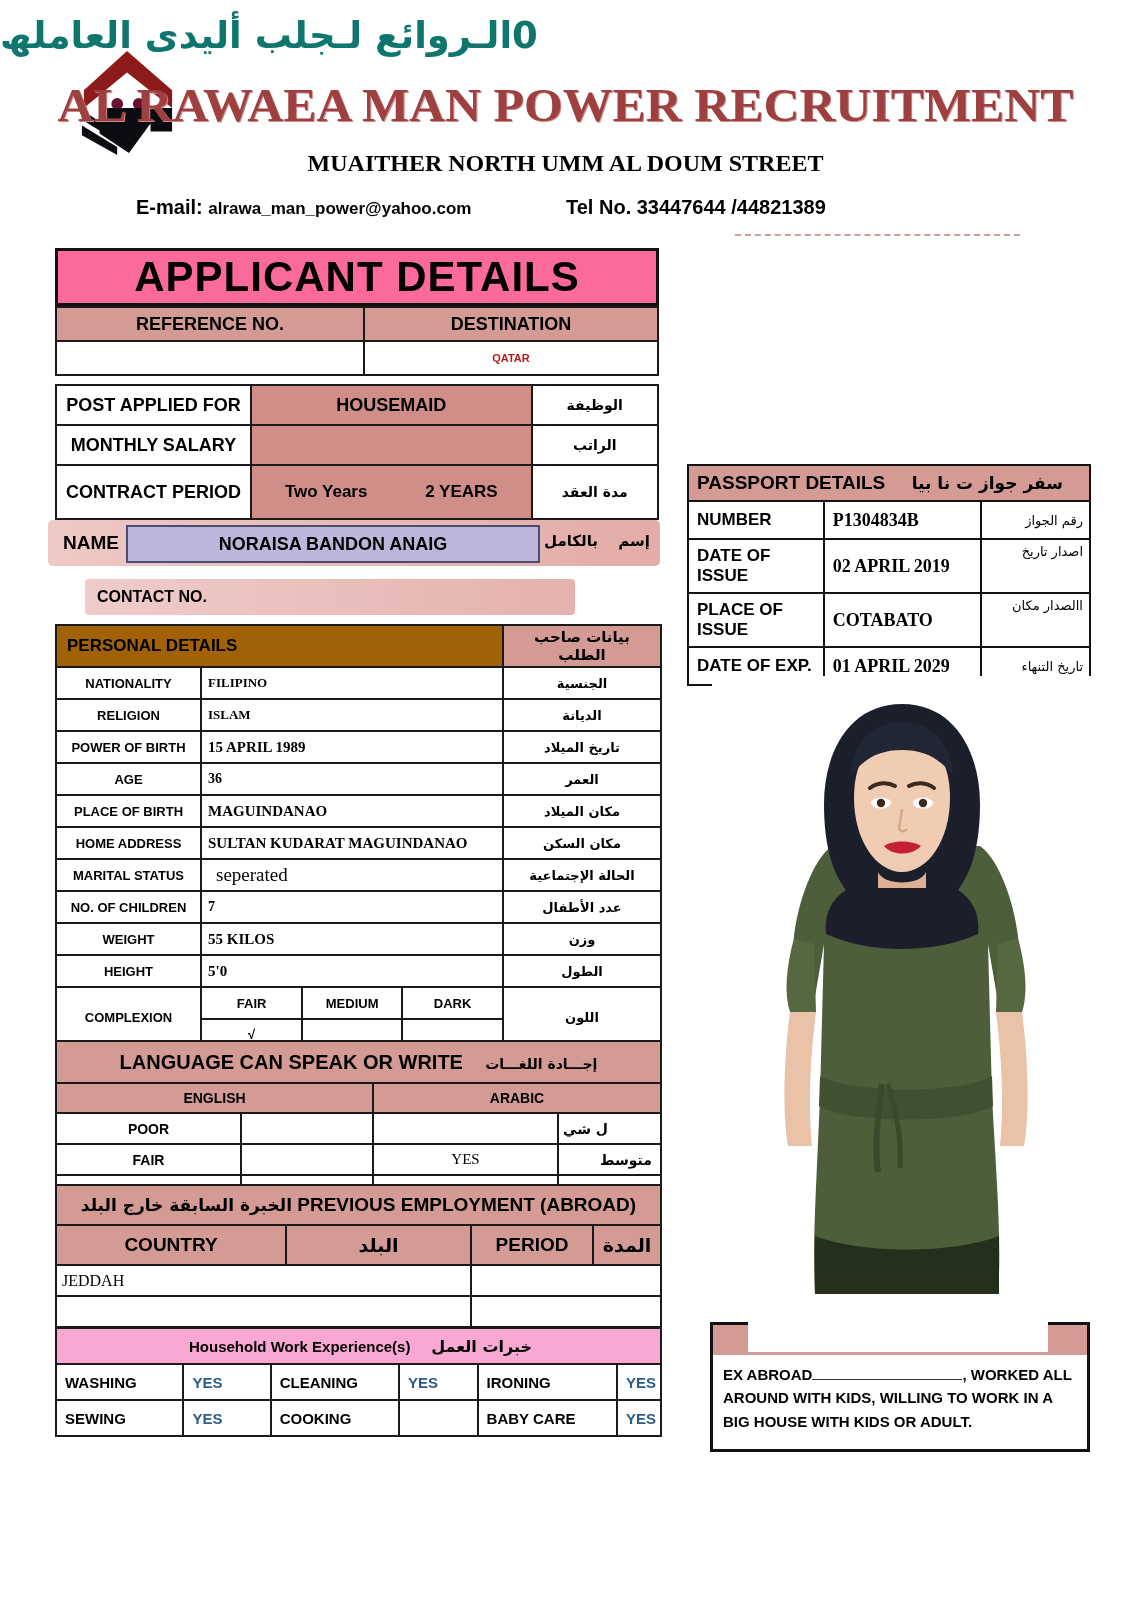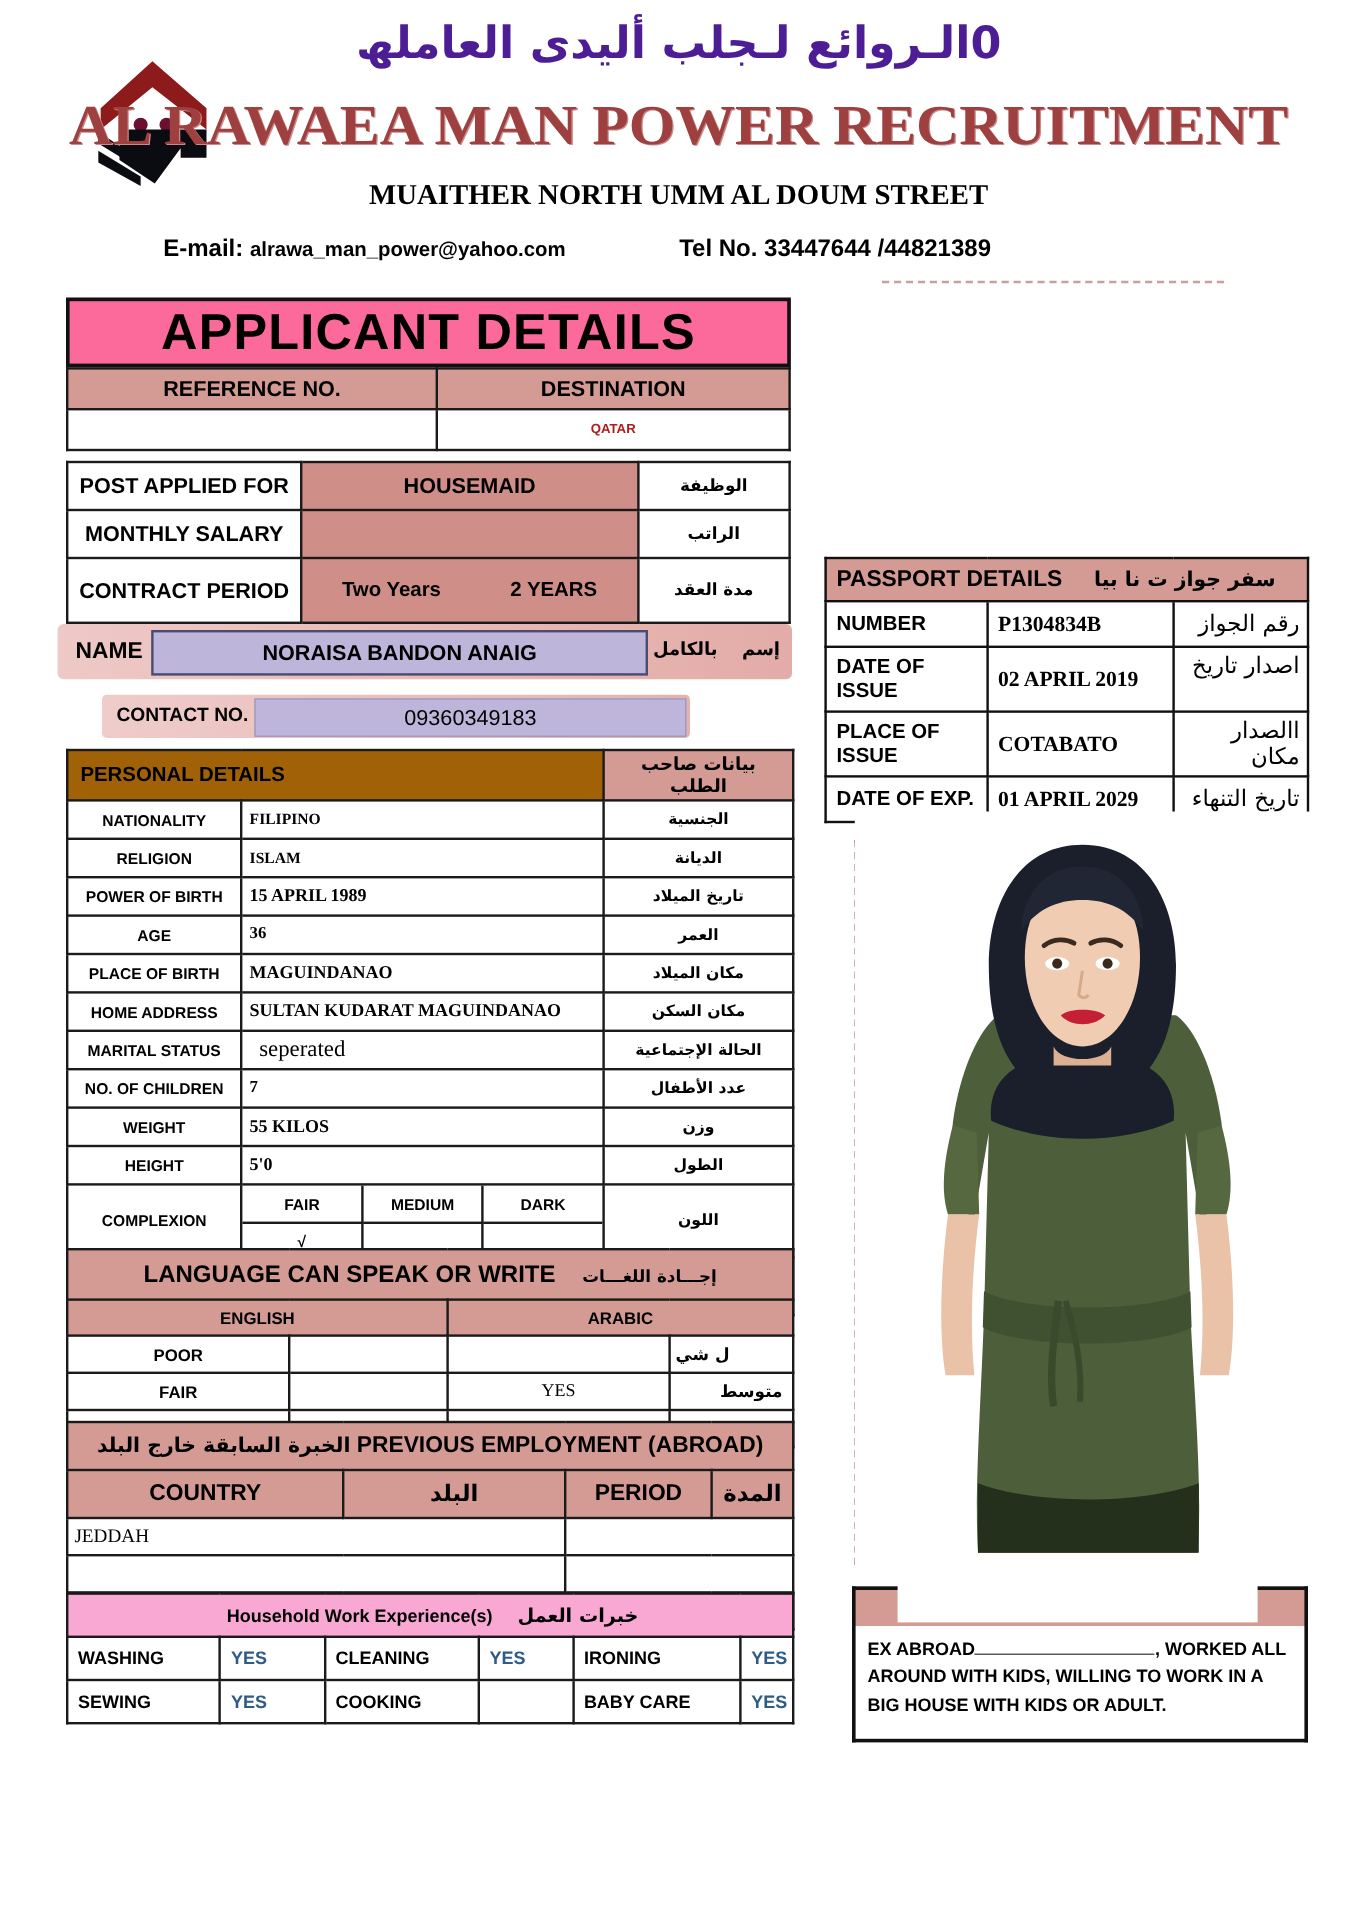--- a/index.html
+++ b/index.html
@@ -10,23 +10,23 @@
     color:#000;
     position:relative;
     overflow:hidden;
   }
   .page{position:relative;width:1131px;height:1600px;}
 
   
   .header{position:relative;height:232px;}
   .logo{position:absolute;left:78px;top:46px;width:98px;height:114px;}
   .arabic-title{
-    position:absolute;left:0;right:0;top:14px;text-align:center;
+    position:absolute;left:0;right:0;top:14px;text-align:left;
     font-family:"DejaVu Sans", sans-serif;
-    font-size:37px;font-weight:bold;color:#4c1d95;
+    font-size:37px;font-weight:bold;color:#0f766e;
     direction:rtl;letter-spacing:0px;
   }
   .company-name{
     position:absolute;left:0;right:0;top:78px;text-align:center;
     font-family:"Liberation Serif", serif;
     font-size:47px;font-weight:bold;
     color:#9E4040;
     letter-spacing:0px;
     transform:scaleX(1.06);
     text-shadow:1px 1px 0 #c98a8a;
@@ -127,21 +127,21 @@
   .house-title td{height:36px;background:#f9a8d4;text-align:center;font-size:19px;font-weight:bold;}
   .house td{height:30px;font-size:15px;font-weight:bold;padding-left:8px;}
   .hv{color:#2E5C87;font-weight:bold;}
 
   
   .passport{position:absolute;left:687px;top:464px;width:404px;}
   .passport td{border:2px solid #111;}
   .pp-head td{height:30px;background:#D49B95;font-size:19px;font-weight:bold;padding-left:8px;}
   .pp-lbl{width:132px;font-size:17px;font-weight:bold;padding-left:8px;}
   .pp-val{width:152px;font-family:"Liberation Serif",serif;font-size:18px;font-weight:bold;padding-left:8px;}
-  .pp-ar{width:110px;font-family:"DejaVu Sans",sans-serif;font-size:19px;direction:rtl;text-align:right;padding-right:6px;}
+  .pp-ar{width:110px;font-family:"DejaVu Sans",sans-serif;font-size:13px;direction:rtl;text-align:right;padding-right:6px;}
   .pp-row td{height:32px;}
   .pp-row2 td{height:46px;}
 
   
   .photo-frame{
     position:absolute;left:712px;top:700px;width:360px;height:600px;
     border:2px dashed #A85C5C;
   }
   .dash-top{
     position:absolute;left:735px;top:234px;width:285px;height:0;
@@ -252,21 +252,20 @@
 
   <div class="name-bar">
     <div class="name-lbl">NAME</div>
     <div class="name-box lilac">NORAISA BANDON ANAIG</div>
     <div class="name-ar1">إسم</div>
     <div class="name-ar2">بالكامل</div>
   </div>
 
   <div class="contact-bar">
     <div class="contact-lbl">CONTACT NO.</div>
-    <div class="contact-box lilac">09360349183</div>
   </div>
 
   <table class="personal">
     <tbody>
         <tr class="pd-head">
       <td colspan="2" style="padding-left:10px;">PERSONAL DETAILS</td>
       <td class="ar" style="background:#D49B95;font-size:15px;">بيانات صاحب الطلب</td>
     </tr>
 
     <tr class="pd-row">

